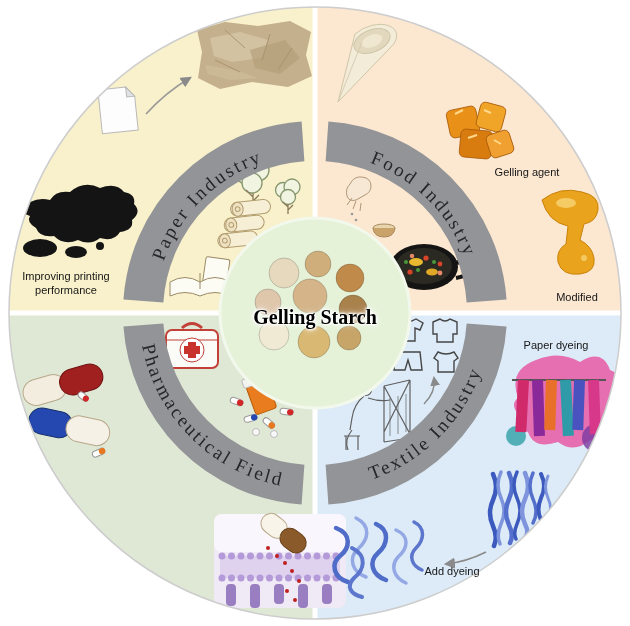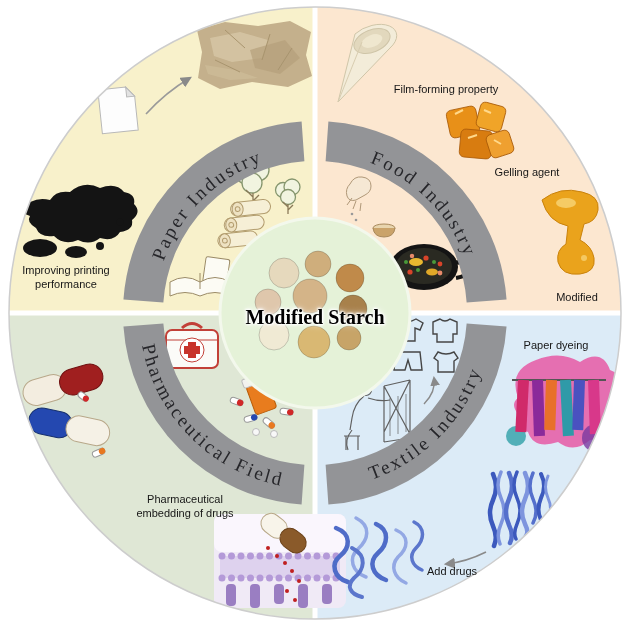--- a/index.html
+++ b/index.html
@@ -283,22 +283,20 @@
     <circle cx="350" cy="278" r="14" fill="#c08a4a"></circle>
     <circle cx="268" cy="302" r="13" fill="#dfc7ac"></circle>
     <circle cx="310" cy="296" r="17" fill="#d4b488"></circle>
     <circle cx="353" cy="309" r="14" fill="#a8814b"></circle>
     <circle cx="274" cy="335" r="15" fill="#f0ead4"></circle>
     <circle cx="314" cy="342" r="16" fill="#d9b873"></circle>
     <circle cx="349" cy="338" r="12" fill="#c7a468"></circle>
   </g>
 </svg>
 
-<div class="title">Modified Starch</div>
-
-<div class="lbl" style="left:66px;top:277px;width:116px">Improving printing performance</div>
-<div class="lbl" style="left:446px;top:89px;width:150px">Film-forming property</div>
+<div class="title">Gelling Starch</div>
+
+<div class="lbl" style="left:66px;top:283px;width:116px">Improving printing performance</div>
 <div class="lbl" style="left:527px;top:172px;width:110px">Gelling agent</div>
 <div class="lbl" style="left:577px;top:297px;width:80px">Modified</div>
-<div class="lbl" style="left:185px;top:506px;width:130px">Pharmaceutical embedding of drugs</div>
 <div class="lbl" style="left:556px;top:345px;width:110px">Paper dyeing</div>
-<div class="lbl" style="left:452px;top:571px;width:70px">Add drugs</div>
+<div class="lbl" style="left:452px;top:571px;width:70px">Add dyeing</div>
 </div>
 
 </body></html>

